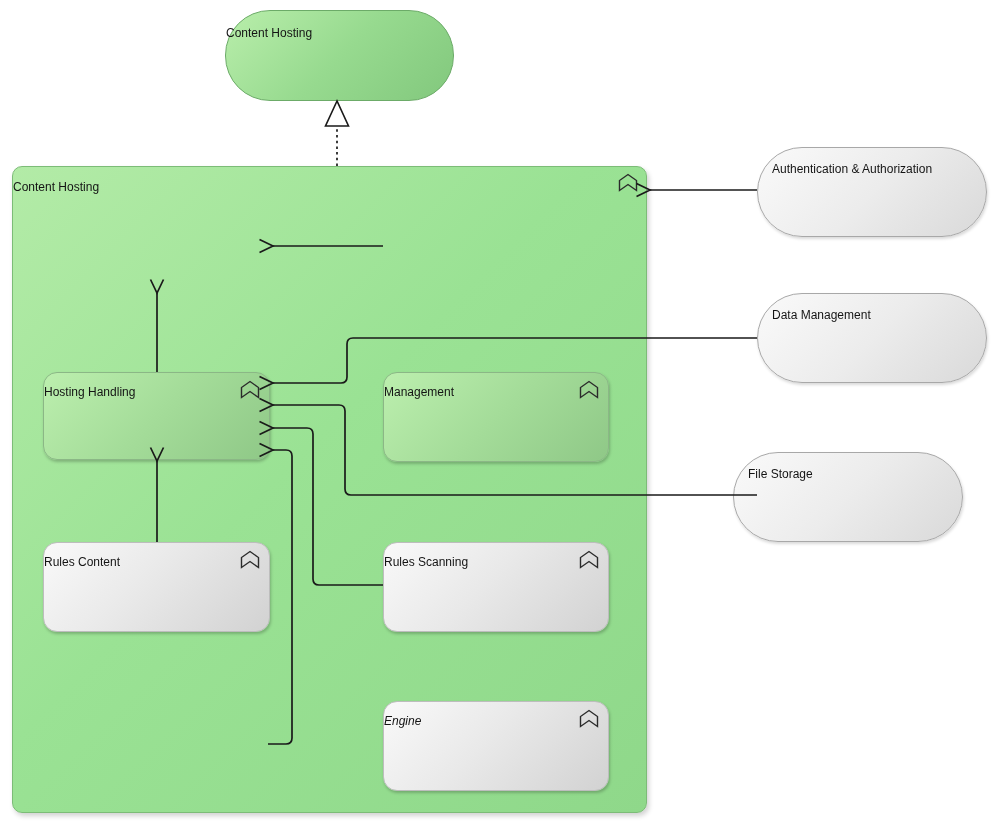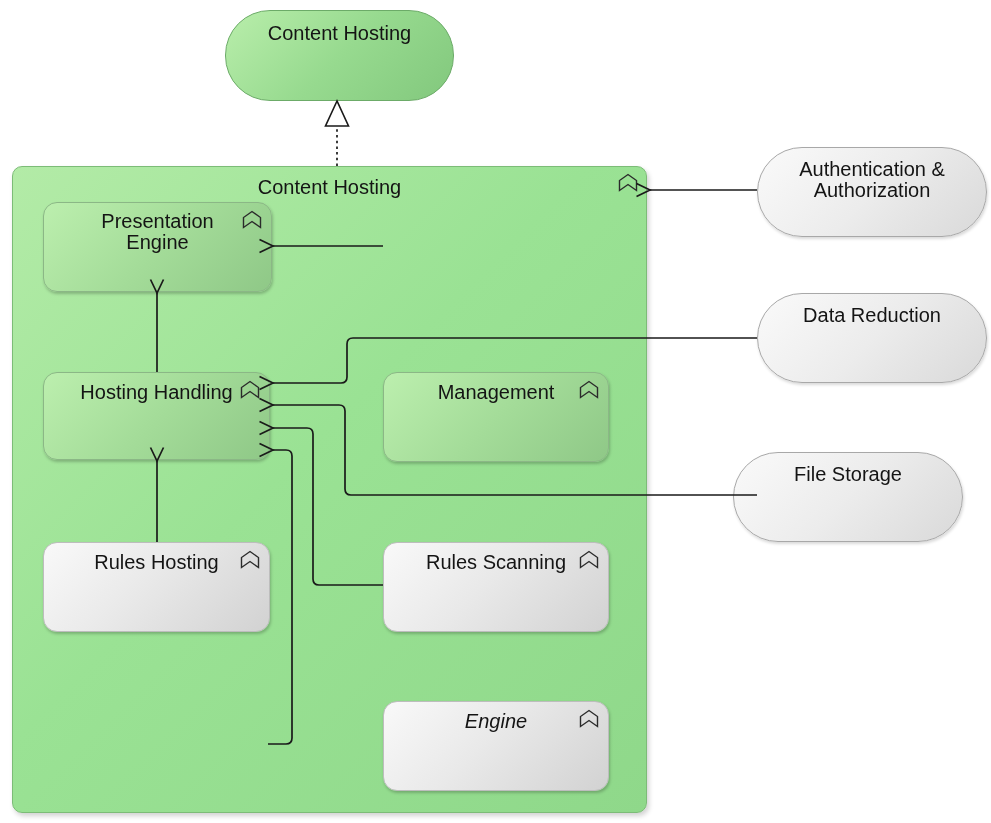--- a/index.html
+++ b/index.html
@@ -1,20 +1,20 @@
 <!DOCTYPE html>
 <html><head>
 <meta charset="utf-8">
 <style>
   html,body{margin:0;padding:0;background:#ffffff;}
   #canvas{
     position:relative;width:991px;height:823px;background:#ffffff;overflow:hidden;
     font-family:"Liberation Sans", sans-serif;color:#141414;
   }
-  .label{display:block;text-align:center;font-size:20px;line-height:21px;color:#141414;}
+  .label{display:block;text-align:left;font-size:12px;line-height:21px;color:#141414;}
   
   .container-box{
     position:absolute;left:12px;top:166px;width:633px;height:645px;
     background:linear-gradient(135deg,#b3eba7 0%,#9ae294 45%,#8fd88a 100%);
     border:1.5px solid #7cbc77;border-radius:10px;
     box-shadow:2px 3px 5px rgba(0,0,0,0.18);
   }
   .container-label{position:absolute;top:10px;left:0;width:100%;}
   .container-icon{position:absolute;top:6px;right:7px;}
   
@@ -63,28 +63,20 @@
 
   <div class="container-box">
     <span class="label container-label">Content Hosting</span>
     <span class="container-icon">
       <svg width="22" height="20" viewBox="0 0 22 20">
           <path d="M2.5,17.5 L2.5,7.5 L11,1.5 L19.5,7.5 L19.5,17.5 L11,11.5 Z" fill="none" stroke="#2b2b2b" stroke-width="1.4"></path>
         </svg>
     </span>
   </div>
 
-  <div class="node green-node wrap" style="left:43px;top:202px;width:227px;height:88px;">
-    <span class="label">Presentation Engine</span>
-    <span class="icon">
-      <svg width="22" height="20" viewBox="0 0 22 20">
-          <path d="M2.5,17.5 L2.5,7.5 L11,1.5 L19.5,7.5 L19.5,17.5 L11,11.5 Z" fill="none" stroke="#2b2b2b" stroke-width="1.4"></path>
-        </svg>
-    </span>
-  </div>
 
 
   <div class="node green-node" style="left:43px;top:372px;width:225px;height:86px;">
     <span class="label">Hosting Handling</span>
     <span class="icon">
       <svg width="22" height="20" viewBox="0 0 22 20">
           <path d="M2.5,17.5 L2.5,7.5 L11,1.5 L19.5,7.5 L19.5,17.5 L11,11.5 Z" fill="none" stroke="#2b2b2b" stroke-width="1.4"></path>
         </svg>
     </span>
   </div>
@@ -92,21 +84,21 @@
   <div class="node green-node" style="left:383px;top:372px;width:224px;height:88px;">
     <span class="label">Management</span>
     <span class="icon">
       <svg width="22" height="20" viewBox="0 0 22 20">
           <path d="M2.5,17.5 L2.5,7.5 L11,1.5 L19.5,7.5 L19.5,17.5 L11,11.5 Z" fill="none" stroke="#2b2b2b" stroke-width="1.4"></path>
         </svg>
     </span>
   </div>
 
   <div class="node white-node" style="left:43px;top:542px;width:225px;height:88px;">
-    <span class="label">Rules Hosting</span>
+    <span class="label">Rules Content</span>
     <span class="icon">
       <svg width="22" height="20" viewBox="0 0 22 20">
           <path d="M2.5,17.5 L2.5,7.5 L11,1.5 L19.5,7.5 L19.5,17.5 L11,11.5 Z" fill="none" stroke="#2b2b2b" stroke-width="1.4"></path>
         </svg>
     </span>
   </div>
 
   <div class="node white-node" style="left:383px;top:542px;width:224px;height:88px;">
     <span class="label">Rules Scanning</span>
     <span class="icon">
@@ -124,21 +116,21 @@
           <path d="M2.5,17.5 L2.5,7.5 L11,1.5 L19.5,7.5 L19.5,17.5 L11,11.5 Z" fill="none" stroke="#2b2b2b" stroke-width="1.4"></path>
         </svg>
     </span>
   </div>
 
   <div class="capsule gray-capsule" style="left:757px;top:147px;">
     <span class="label">Authentication &amp; Authorization</span>
   </div>
 
   <div class="capsule gray-capsule" style="left:757px;top:293px;">
-    <span class="label">Data Reduction</span>
+    <span class="label">Data Management</span>
   </div>
 
   <div class="capsule gray-capsule" style="left:733px;top:452px;">
     <span class="label">File Storage</span>
   </div>
 
   <svg id="wires">
     <defs>
       <marker id="openArrow" markerWidth="18" markerHeight="18" refX="1.5" refY="8" orient="auto" markerUnits="userSpaceOnUse">
         <path d="M15,1.5 L1.5,8 L15,14.5" fill="none" stroke="#1a1a1a" stroke-width="1.7"></path>

